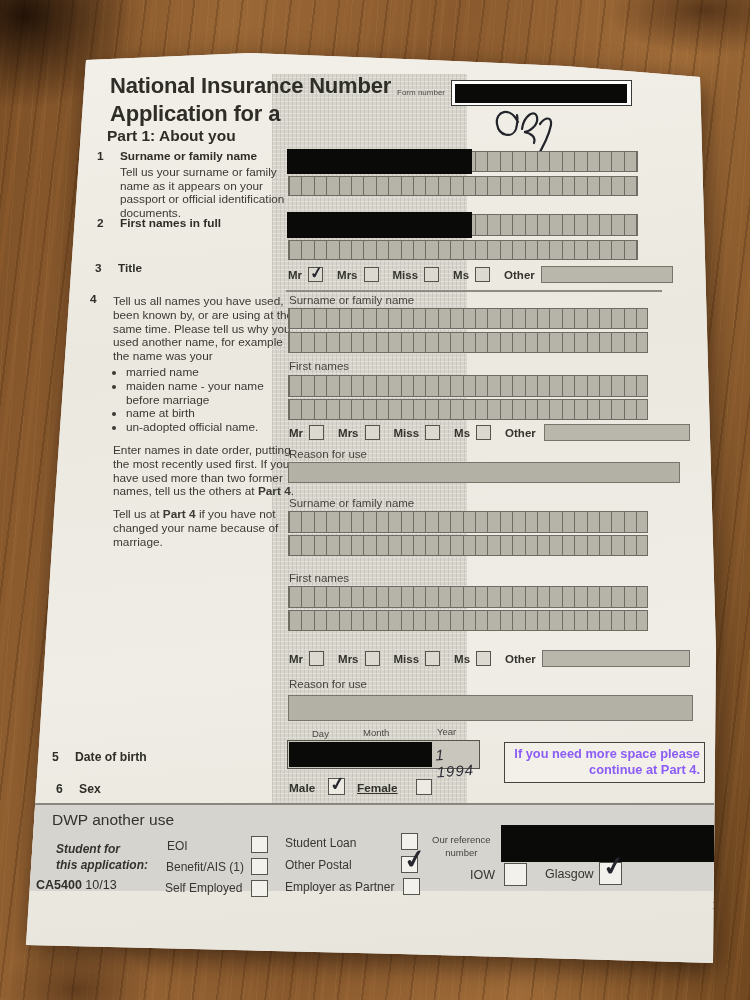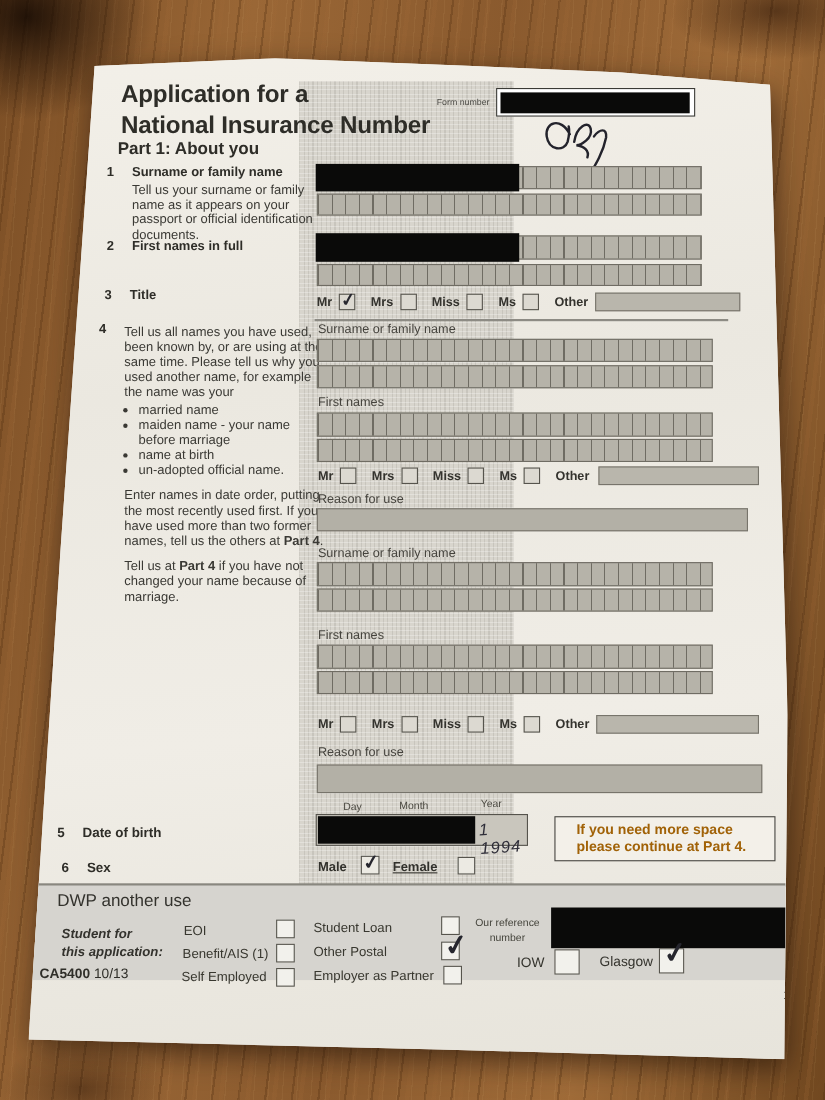--- a/index.html
+++ b/index.html
@@ -40,41 +40,41 @@
   .redact { background:#0a0a09; }
   .fieldlabel { font-size:11.5px; color:#45433d; }
   .titlerow { display:flex; align-items:center; gap:6px; font-size:11.5px; font-weight:700; color:#34332e; }
   .cbf { width:15px; height:15px; background:#dcd9d1; border:1.5px solid #56544d; position:relative; flex:none; margin-right:8px; }
   .otherbox { height:17px; background:#b9b6ac; border:1px solid #77746b; margin-left:auto; flex:none; }
   .tick { position:absolute; font-weight:700; color:#26262e; transform:rotate(-8deg); pointer-events:none; }
   .tick-sm { font-size:16px; top:-5px; left:1px; }
   .tick-lg { font-size:26px; top:-13px; left:2px; }
   .barinput { background:#b3b0a6; border:1px solid #77746b; }
   .dmy { font-size:9.5px; color:#4a4840; }
-  .notebox { background:#f3f0e9; border:1.8px solid #44433e; font-weight:700; font-size:12.8px; line-height:15.5px; padding:3px 19px; color:#a16207; }
+  .notebox { background:#f3f0e9; border:1.8px solid #44433e; font-weight:700; font-size:12.8px; line-height:15.5px; padding:3px 4px; color:#8b5cf6;text-align:right; }
   .cb { position:absolute; background:#eceae3; border:1.5px solid #56544d; }
   .dwp-band { background:#d6d4cf; }
   .dwp-line { background:#89877f; }
   .dwp-opt { font-size:12px; color:#38372f; }
   .small2 { font-size:9.5px; line-height:13px; color:#45443c;text-align:center; }
   .sig path { fill:none; stroke:#23232c; stroke-width:2.2; stroke-linecap:round; }
   .hand { font-style:italic; font-size:15px; color:#2e2d38; transform:rotate(-4deg); letter-spacing:1px; }
 </style>
 </head>
 <body>
 
 <div class="page">
   <div class="paper-shadow">
   <div class="paper">
 
     <div class="abs band" style="left:272px;top:74px;width:195px;height:732px;"></div>
 
     <div class="abs doc-title" style="left:110px;top:72px;width:340px;">
+      <div>National Insurance Number</div>
       <div>Application for a</div>
-      <div>National Insurance Number</div>
     </div>
     <div class="abs" style="left:397px;top:88px;font-size:8px;color:#4a4944;">Form number</div>
     <div class="abs" style="left:451px;top:80px;width:181px;height:26px;background:#fff;border:1px solid #3a3a35;">
       <div class="abs redact" style="left:3px;top:3px;width:172px;height:19px;"></div>
     </div>
     <svg class="abs sig" style="left:488px;top:100px;" width="92" height="72" viewBox="0 0 92 72">
       <path d="M30 22 C22 6 7 11 9 24 C11 37 25 38 28 29 C29 25 30 19 29 15"></path>
       <path d="M34 29 C36 15 47 9 49 17 C51 26 40 32 36 32 C43 33 48 37 46 43"></path>
       <path d="M52 24 C57 17 64 16 63 25 C60 40 52 52 46 62 C42 69 36 66 40 57"></path>
     </svg>

